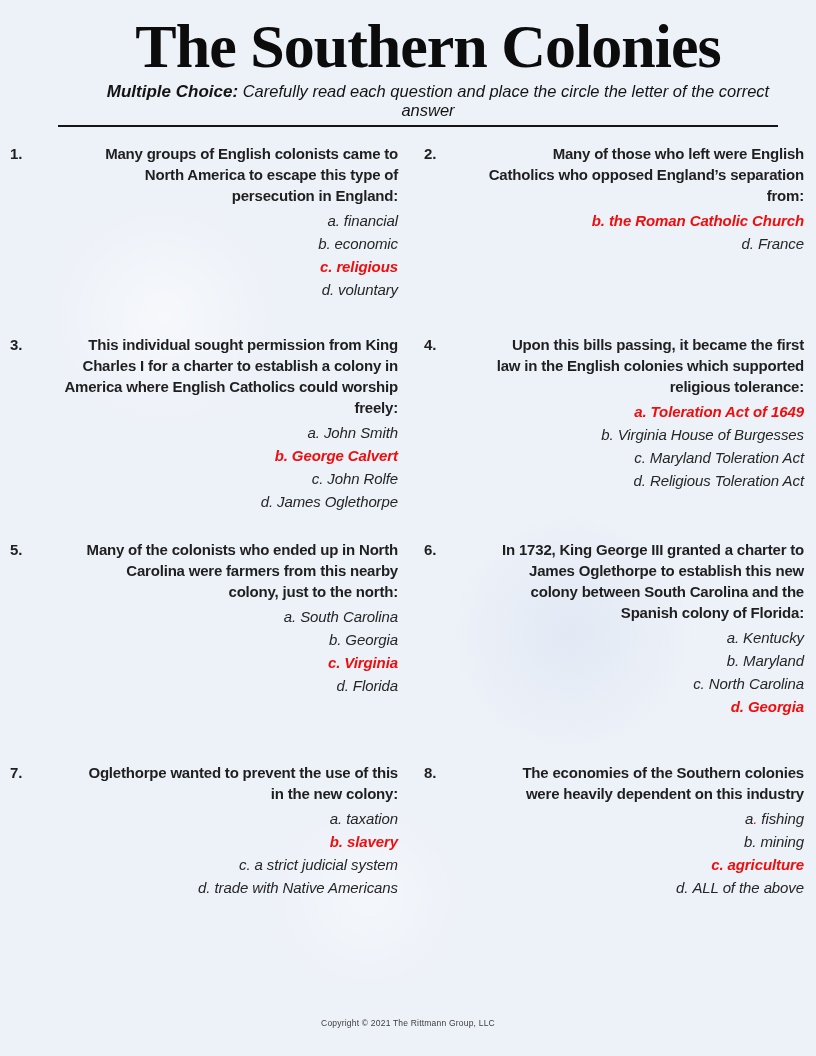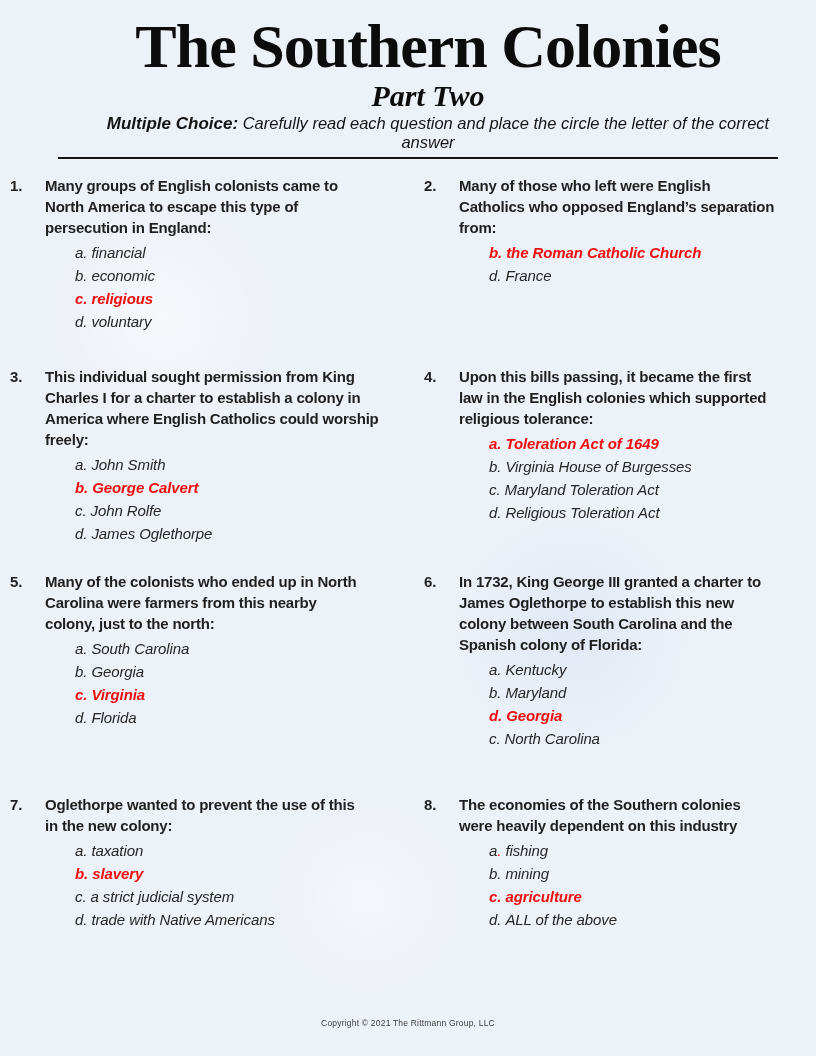--- a/index.html
+++ b/index.html
@@ -79,21 +79,21 @@
   .question:nth-child(3), .question:nth-child(4) { margin-bottom: 26px; }
   .question:nth-child(5), .question:nth-child(6) { margin-bottom: 44px; }
   .qnum {
     flex: none;
     width: 28px;
     margin-right: 7px;
     font-weight: bold;
     font-size: 15px;
     line-height: 21px;
   }
-  .qbody { flex: 1; }
+  .qbody { flex: 1; text-align: right; }
   .qtext {
     font-weight: bold;
     font-size: 15px;
     line-height: 21px;
     letter-spacing: -0.2px;
   }
   .options {
     margin: 3px 0 0 30px;
   }
   .option {
@@ -121,21 +121,20 @@
     color: #3d3d3d;
   }
 </style>
 </head>
 <body>
 
 <div class="page" style="--page-bg: #edf1f8; --correct-color: #ee0e0e;">
 
   <header>
     <h1 class="title">The Southern Colonies</h1>
-    <div class="subtitle">Part Two</div>
     <p class="instructions">
       <span class="ins-label">Multiple Choice:</span>
       <span class="ins-text">Carefully read each question and place the circle the letter of the correct answer</span>
     </p>
     <div class="rule"></div>
   </header>
 
   <main class="questions" id="questions">
       <div class="question">
         <div class="qnum">1.</div>
@@ -195,22 +194,22 @@
           </div>
         </div>
       </div>
       <div class="question">
         <div class="qnum">6.</div>
         <div class="qbody">
           <div class="qtext">In 1732, King George III granted a charter to<br>James Oglethorpe to establish this new<br>colony between South Carolina and the<br>Spanish colony of Florida:</div>
           <div class="options">
             <div class="option"><span>a</span><span>.</span><span>&nbsp;Kentucky</span></div>
             <div class="option"><span>b</span><span>.</span><span>&nbsp;Maryland</span></div>
+            <div class="option"><span>c</span><span>.</span><span>&nbsp;North Carolina</span></div>
             <div class="option correct"><span>d</span><span>.</span><span>&nbsp;Georgia</span></div>
-            <div class="option"><span>c</span><span>.</span><span>&nbsp;North Carolina</span></div>
           </div>
         </div>
       </div>
       <div class="question">
         <div class="qnum">7.</div>
         <div class="qbody">
           <div class="qtext">Oglethorpe wanted to prevent the use of this<br>in the new colony:</div>
           <div class="options">
             <div class="option"><span>a</span><span>.</span><span>&nbsp;taxation</span></div>
             <div class="option correct"><span>b</span><span>.</span><span>&nbsp;slavery</span></div>

